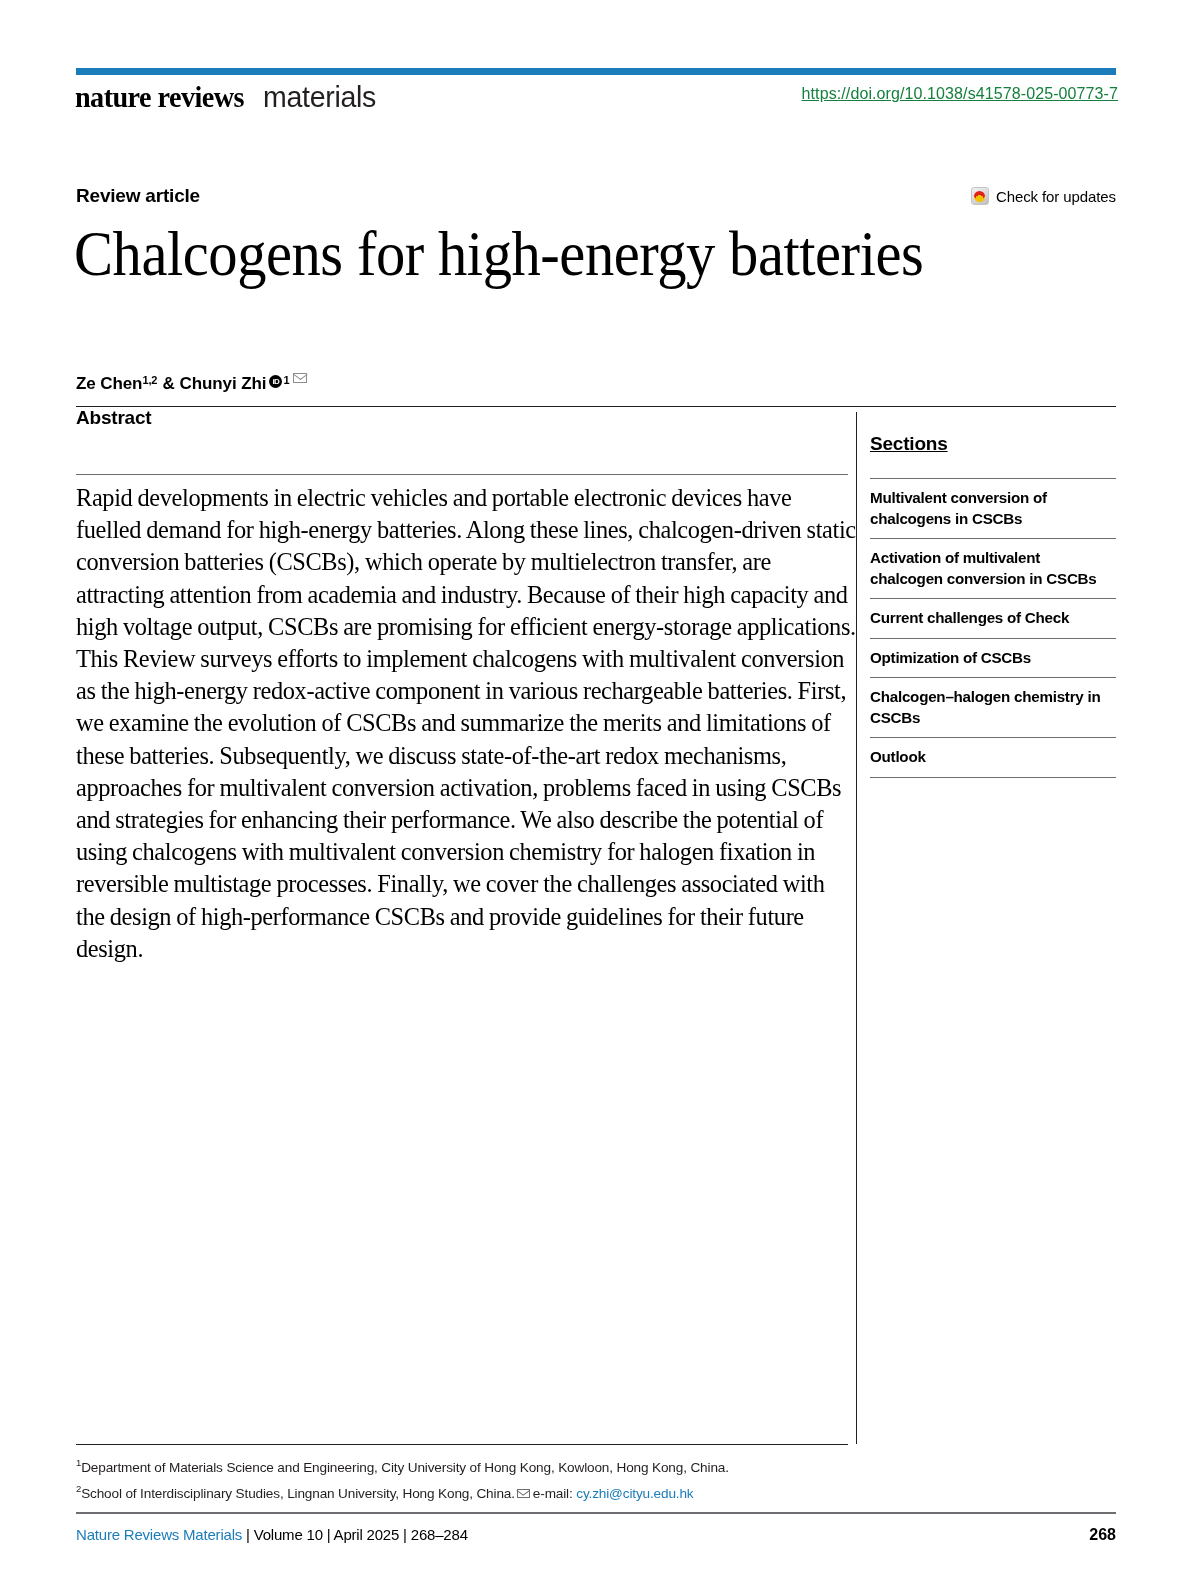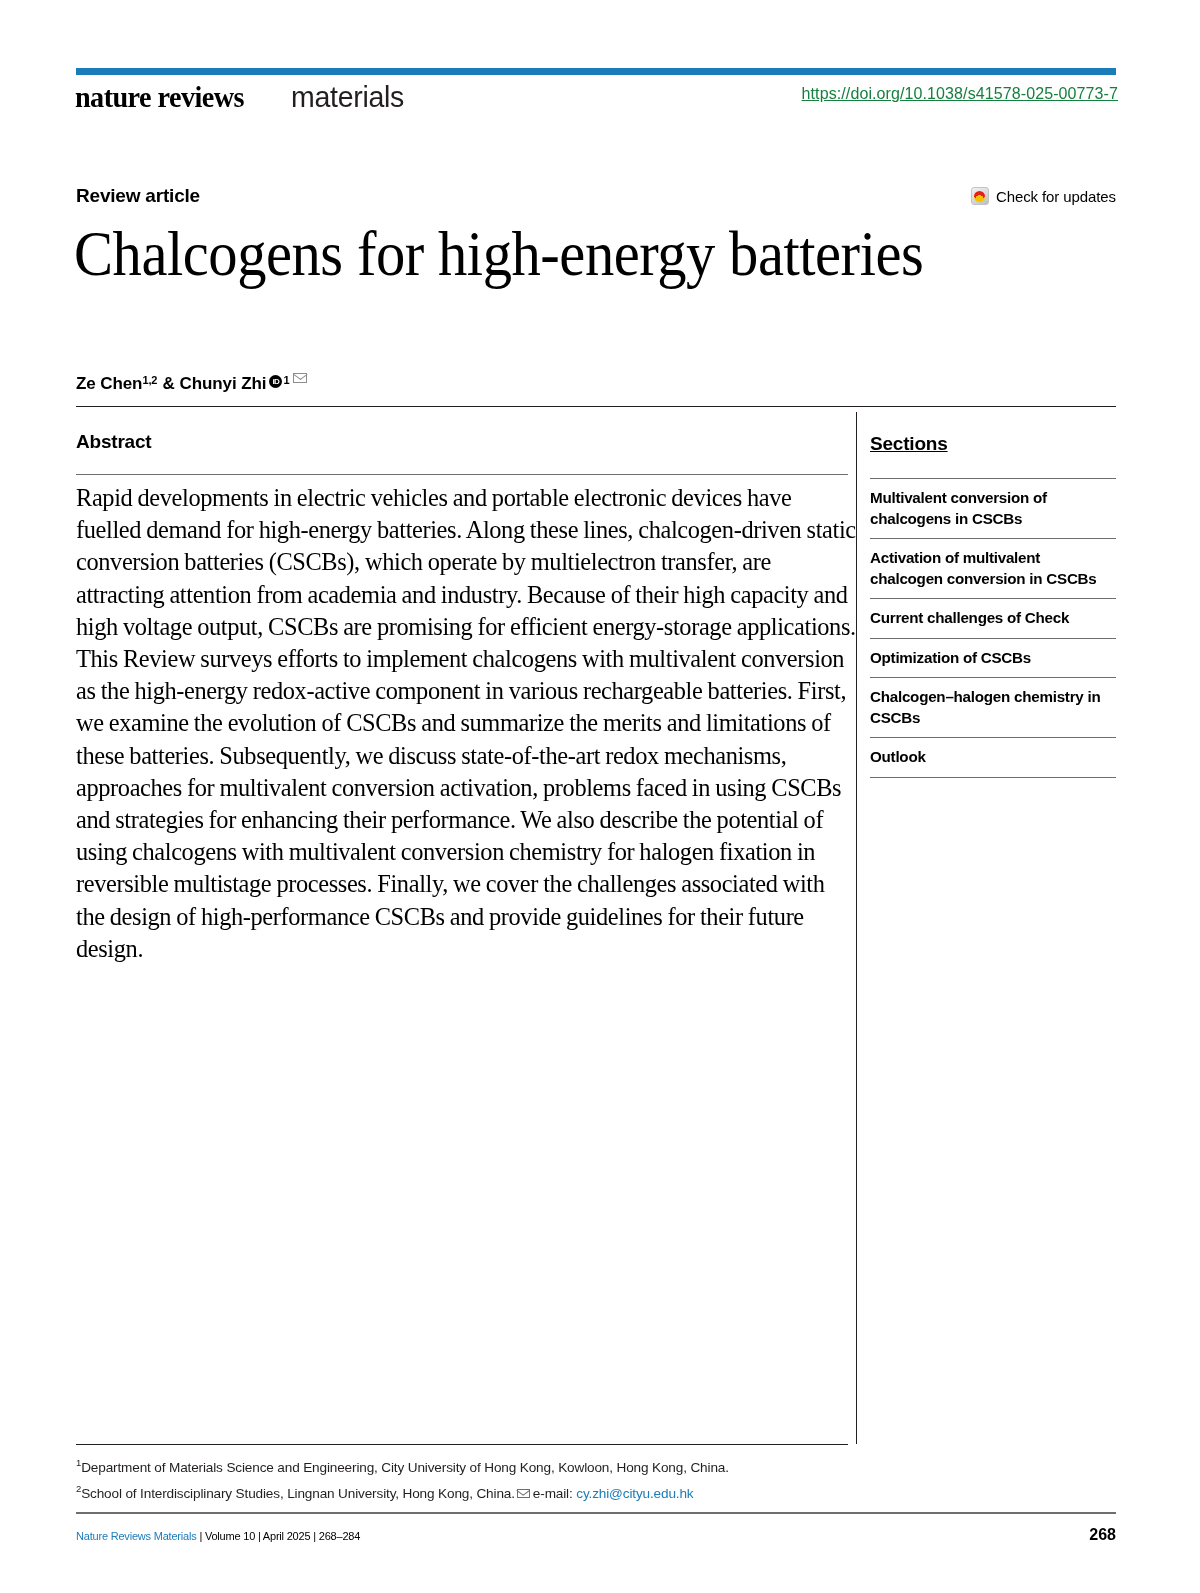--- a/index.html
+++ b/index.html
@@ -17,21 +17,21 @@
   }
 
   
   .masthead-rule {
     position:absolute; left:76px; top:68px;
     width:1040px; height:7px;
     background:#1b7cba;
   }
   .masthead {
     position:absolute; left:75px; top:80px;
-    display:flex; align-items:baseline;gap:28px;
+    display:flex; align-items:baseline;
   }
   .masthead .nm-bold {
     font-family:"Liberation Serif", serif;
     font-weight:700;
     font-size:30px;
     letter-spacing:-0.6px;
     color:#000;
     transform:scaleX(0.94);
     transform-origin:left center;
   }
@@ -135,21 +135,21 @@
   .env-icon::after  { right:-0.5px; transform:rotate(-36deg); transform-origin:right top; }
 
   
   .abs-top-rule {
     position:absolute; left:76px; top:406px;
     width:1040px; height:1.4px; background:#231f20;
   }
 
   
   .abstract-col {
-    position:absolute; left:76px; top:424px; width:772px;
+    position:absolute; left:76px; top:400px; width:772px;
   }
   .h-abstract {
     font-size:19px; font-weight:700; color:#000;
     margin-top:7px; letter-spacing:-0.2px;
   }
   .abs-rule {
     position:absolute; left:76px; top:474px;
     width:772px; height:1.4px; background:#6d6e71;
   }
   .abstract-text {
@@ -220,21 +220,21 @@
   .footer-rule {
     position:absolute; left:76px; top:1512px;
     width:1040px; height:1.6px; background:#6d6e71;
   }
   .footer {
     position:absolute; left:76px; top:1526px;
     width:1040px;
     display:flex; align-items:baseline; justify-content:space-between;
   }
   .footer-left {
-    font-size:11px; letter-spacing:-0.2px; color:#000;
+    font-size:15px; letter-spacing:-0.2px; color:#000;
     font-weight:400;
   }
   .journal-name { color:#1b7cba; }
   .footer-page { font-size:16px; font-weight:700; color:#000; }
 </style>
 </head>
 <body>
 
 <div class="page">
 

